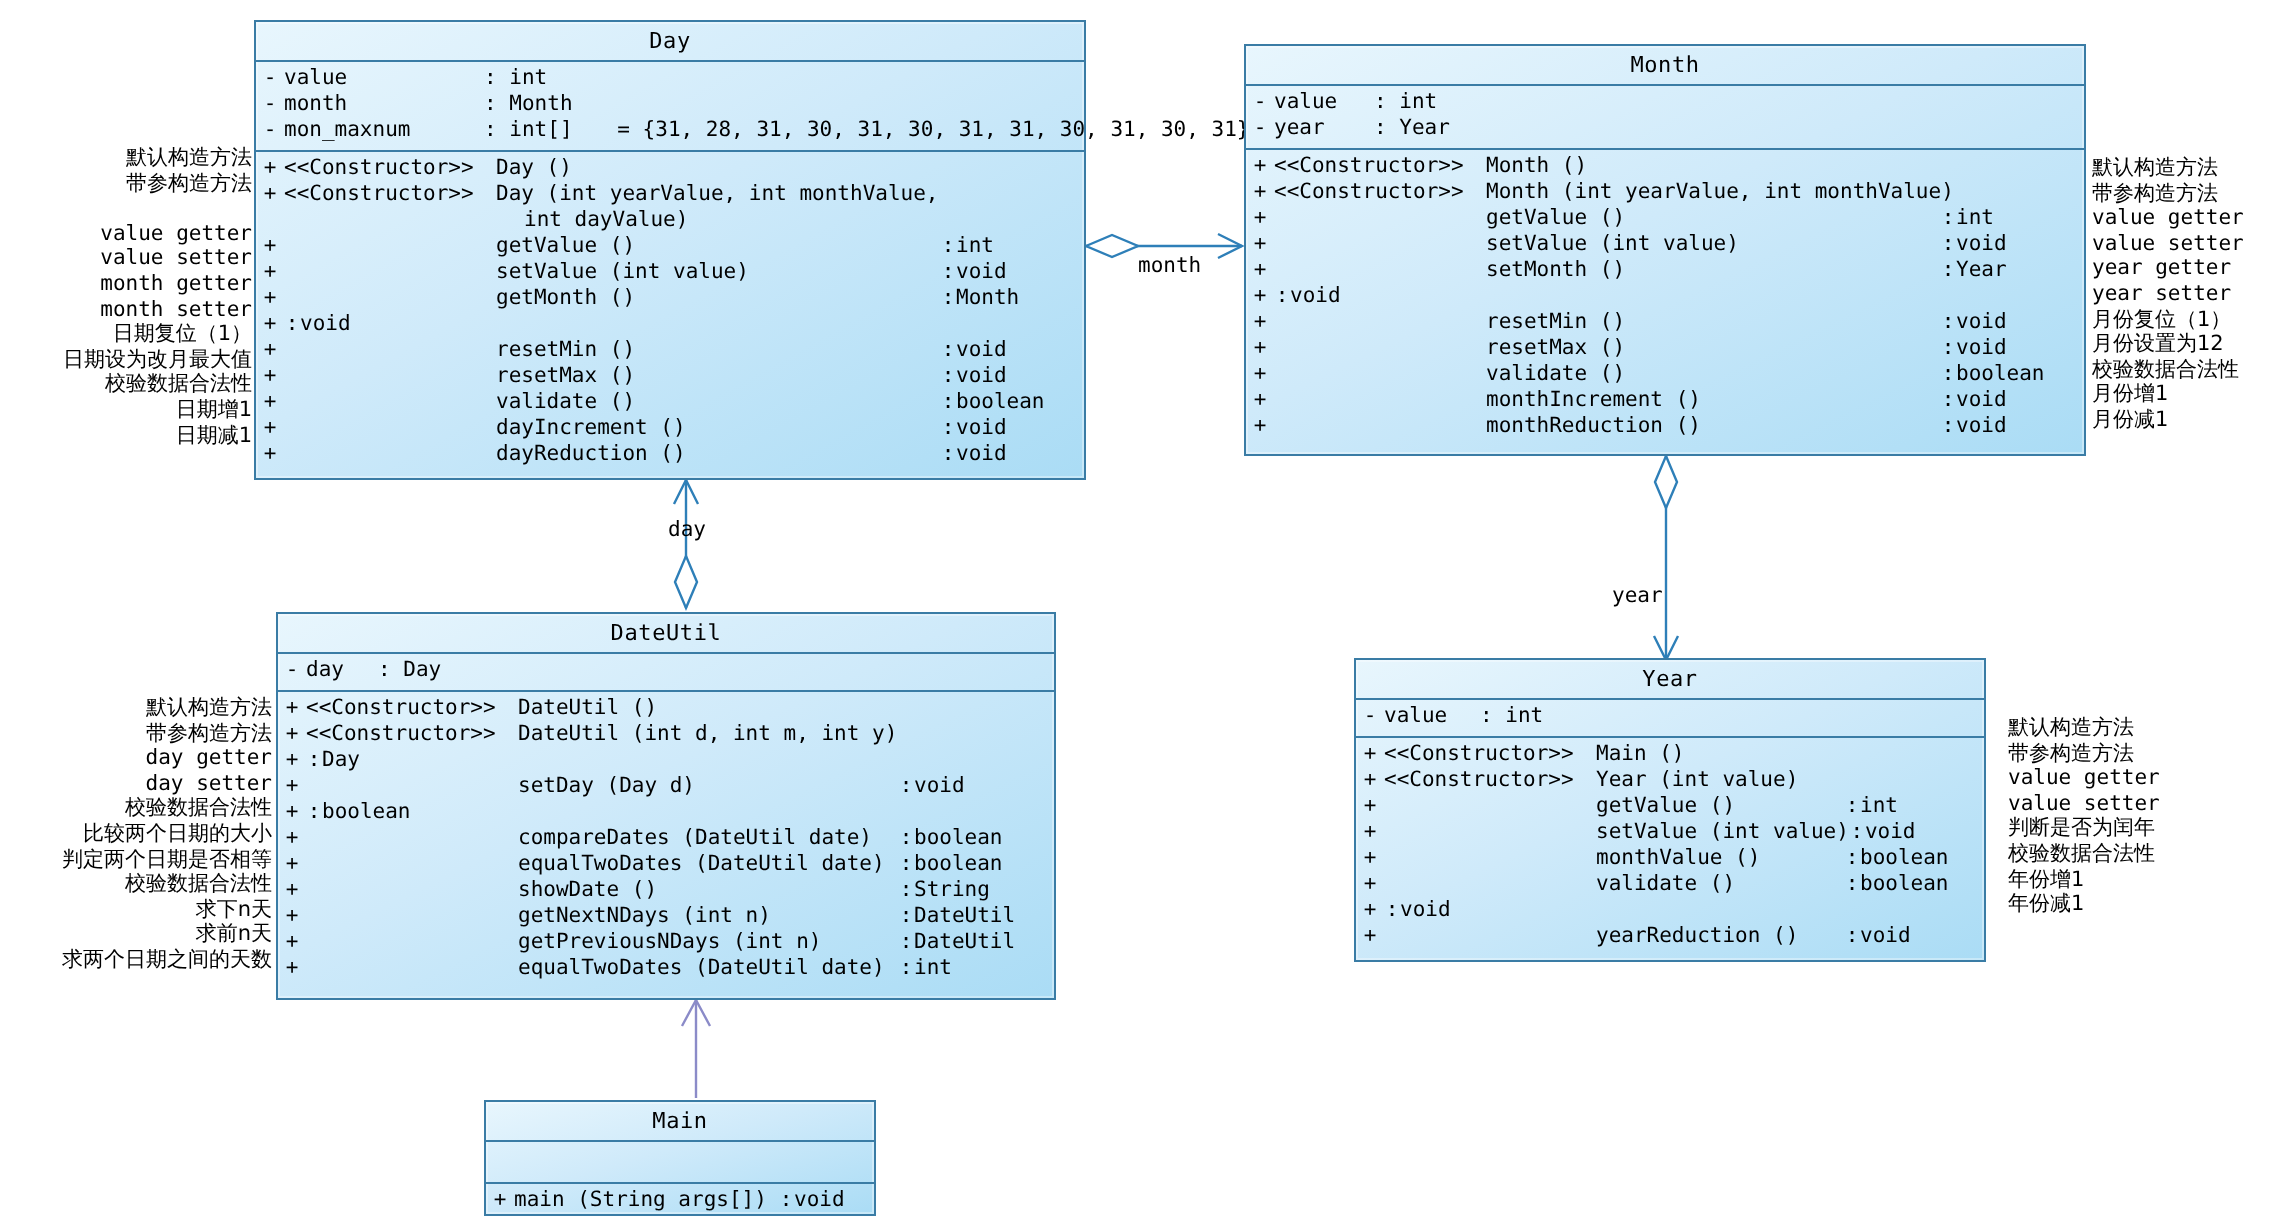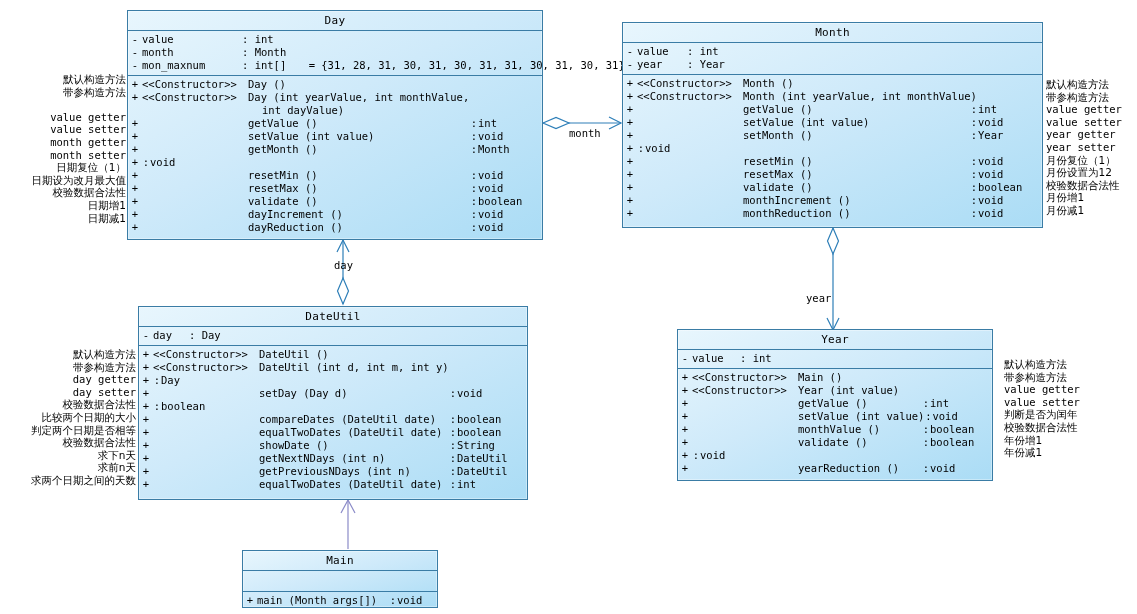--- a/index.html
+++ b/index.html
@@ -421,21 +421,21 @@
 </div>
 
 <div class="uml-class" style="left:242px; top:550px; width:196px; height:58px;">
   <div class="uml-title">Main</div>
   <div class="uml-attrs" style="height:15px;">
     <div class="uml-row empty"></div>
   </div>
   <div class="uml-ops">
     <div class="uml-row">
       <span class="vis">+</span>
-      <span class="mname"><span>main (Month args[])</span></span>
+      <span class="mname"><span>main (String args[])</span></span>
       <span class="rtypesep">:</span>
       <span class="rtype" style="width:34px;">void</span>
     </div>
   </div>
 </div>
 
 <div class="notes right-align" style="left:0px; top:73px; width:126px;">
   <div>默认构造方法</div>
   <div>带参构造方法</div>
   <div style="height:12.6px;">&nbsp;</div>

